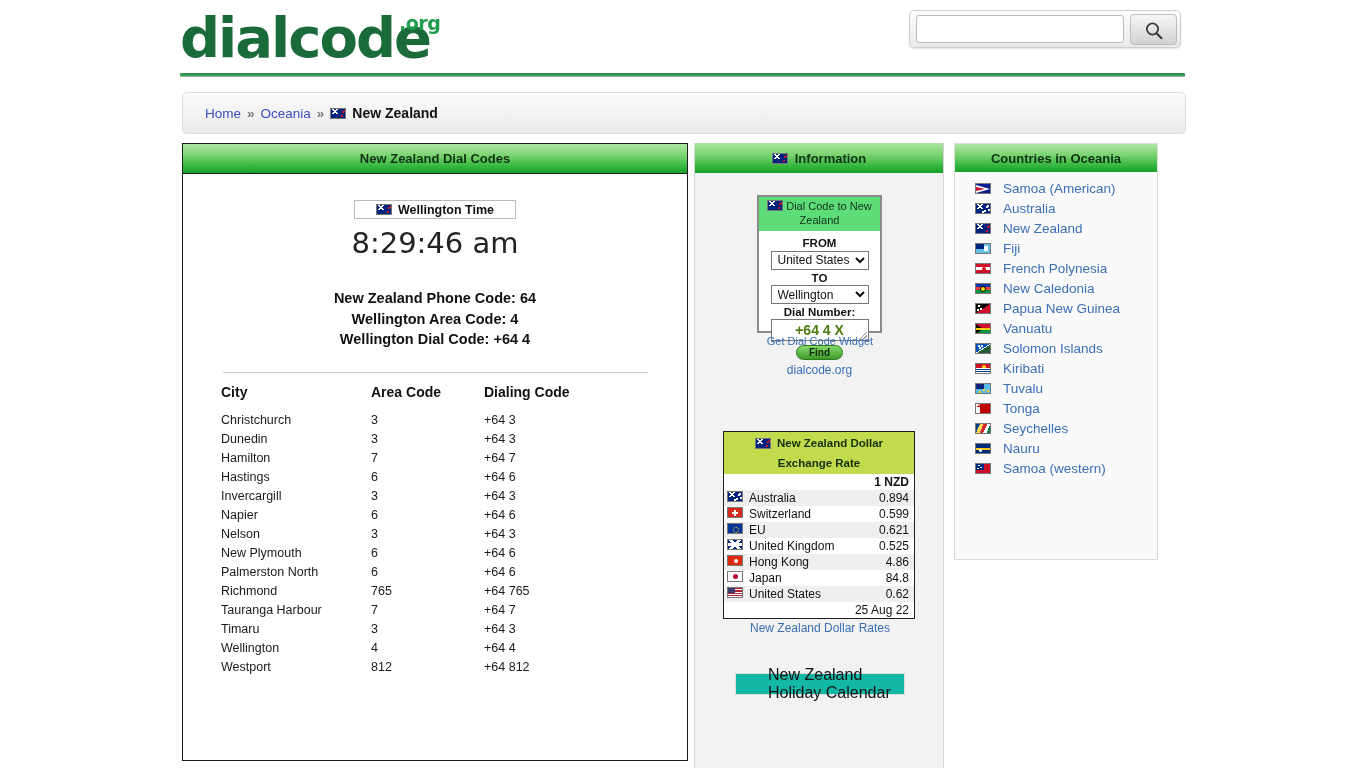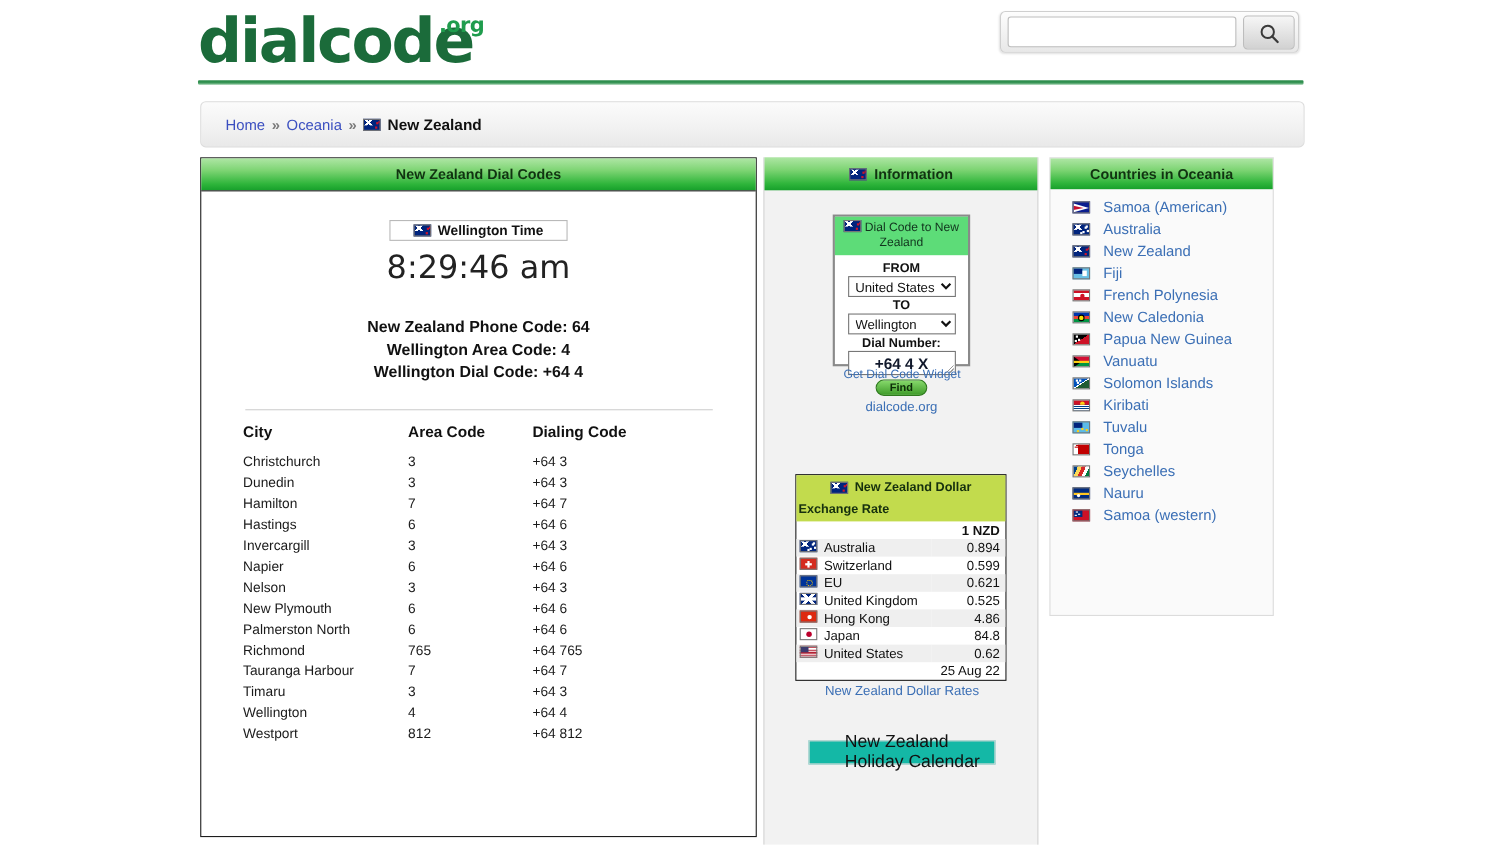--- a/index.html
+++ b/index.html
@@ -170,21 +170,21 @@
   .dcw-lbl { font-size: 11.5px; font-weight: bold; color: #111; margin: 2px 0 1px; }
   .dcw-sel {
     width: 98px; height: 19px; font-size: 12px;
     font-family: "Liberation Sans", sans-serif;
     border: 1px solid #777; background: #fff; color: #111;
     box-sizing: border-box; padding-left: 2px;
   }
   .dcw-num {
     width: 98px; height: 22px; margin: 1px auto 0;
     border: 1px solid #777; background: #fff;
-    font-size: 14px; font-weight: bold; color: #0f172a;
+    font-size: 14px; font-weight: bold; color: #4d7c0f;
     display: flex; align-items: center; justify-content: center;
     box-sizing: border-box; position: relative;
   }
   .dcw-num::after {
     content: ""; position: absolute; right: 1px; bottom: 1px;
     width: 7px; height: 7px;
     background:
       linear-gradient(135deg, transparent 46%, #999 46%, #999 56%, transparent 56%),
       linear-gradient(135deg, transparent 70%, #999 70%, #999 80%, transparent 80%);
   }
@@ -205,21 +205,21 @@
     text-align: center; font-size: 11px; color: #3b6fb5; cursor: pointer;
   }
 
   .fx {
     position: absolute; left: 28px; top: 288px;
     width: 192px; border: 1px solid #1d1d1d; background: #fff;
     box-sizing: border-box;
   }
   .fx-head {
     background: #c2db4d; color: #16300e;
-    font-size: 11.5px; font-weight: bold; text-align: left;
+    font-size: 11.5px; font-weight: bold; text-align: center;
     padding: 4px 2px 4px; line-height: 14px;
     display: flex; align-items: center; justify-content: center; gap: 6px;
     flex-wrap: wrap;
   }
   .fx-table { width: 100%; border-collapse: collapse; font-size: 12px; color: #111; }
   .fx-table tr.alt td { background: #efefef; }
   .fx-table td { padding: 1px 0; }
   .fx-flagcell { width: 22px; padding-left: 3px !important; }
   .fx-name { color: #111; }
   .fx-val { text-align: right; padding-right: 5px !important; }

